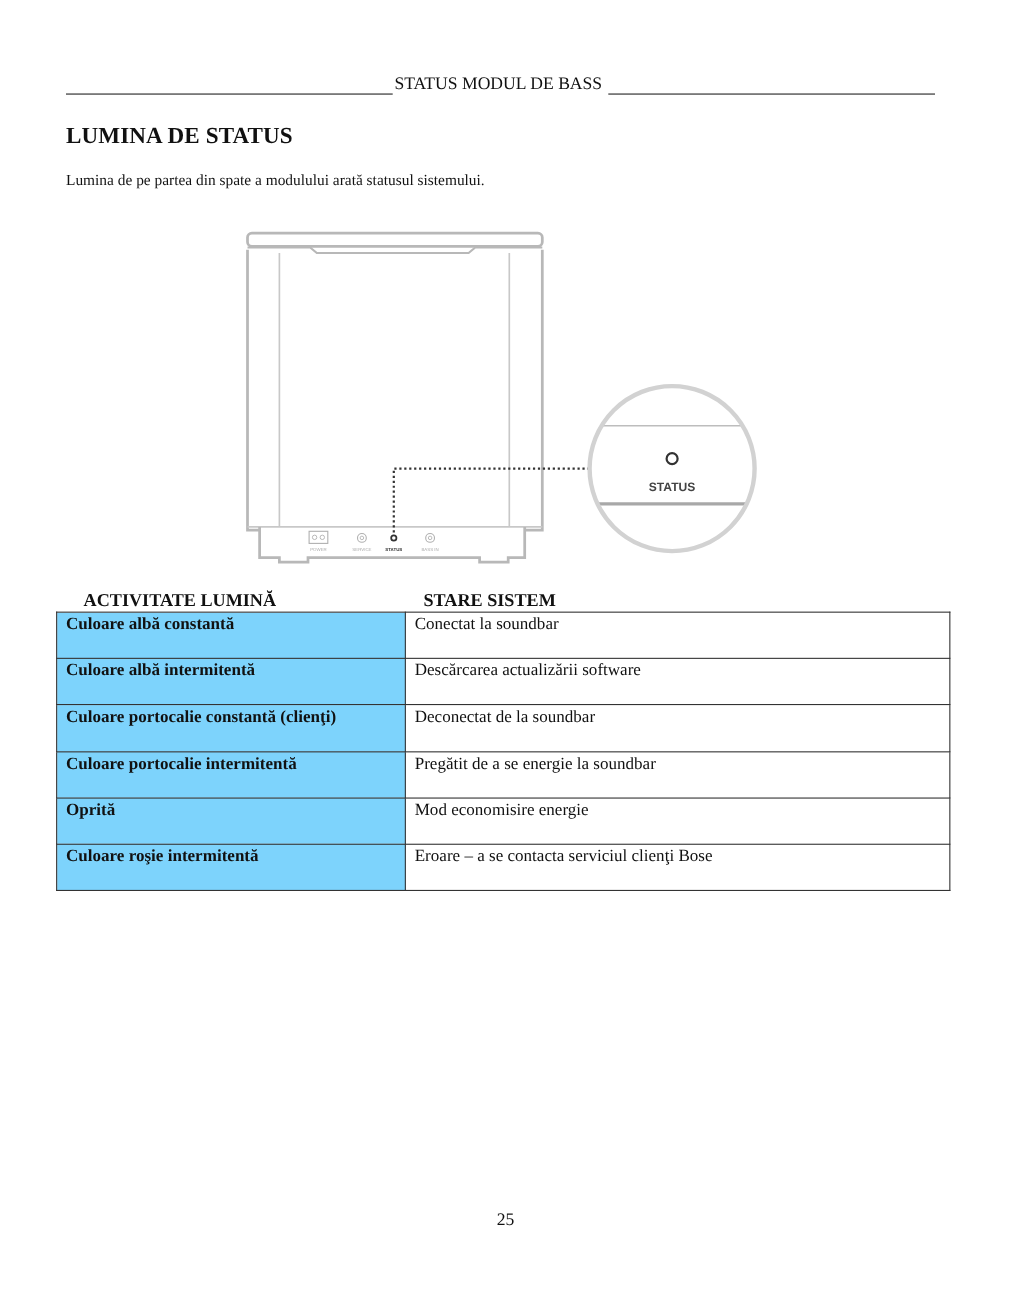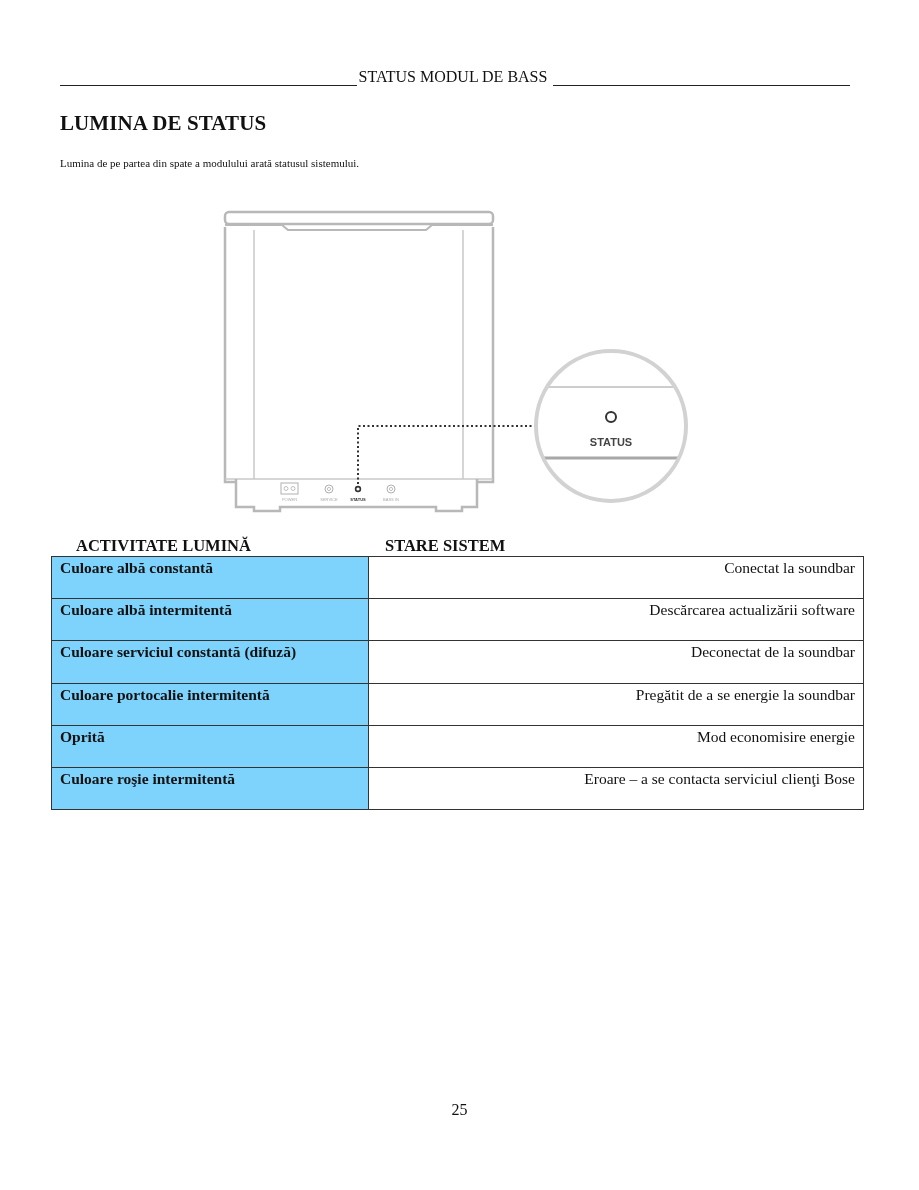--- a/index.html
+++ b/index.html
@@ -18,21 +18,21 @@
     .running-header .rule { flex: 1; border-bottom: 1px solid #222; height: 14px; }
     .running-header .rh-text { padding: 0 2px; white-space: nowrap; }
     .running-header .rule.right { margin-left: 4px; }
 
     .section-title {
       position: absolute; left: 60px; top: 111px;
       font-size: 21px; font-weight: bold; letter-spacing: 0.1px;
     }
     .intro {
       position: absolute; left: 60px; top: 157px;
-      font-size: 11px;
+      font-size: 14px;
     }
 
     .figure {
       position: absolute; left: 220px; top: 205px; width: 470px; height: 310px;
     }
     .figure svg { width: 470px; height: 310px; display: block; }
 
     .table-headings {
       position: absolute; left: 60px; top: 536px; width: 800px; height: 20px;
       font-size: 16.5px; font-weight: bold;
@@ -44,21 +44,21 @@
       position: absolute; left: 51px; top: 556px; width: 813px;
       border-collapse: collapse; font-size: 15.5px;
     }
     table.status-table td {
       border: 1px solid #333; height: 42.2px; vertical-align: top;
       padding: 2px 8px 0 8px; line-height: 18px;
     }
     table.status-table td.col-activity {
       width: 317px; background: #7dd3fc; font-weight: bold;
     }
-    table.status-table td.col-state { background: #ffffff; text-align: right; }
+    table.status-table td.col-state { background: #ffffff; }
 
     .page-number {
       position: absolute; left: 0; top: 1101px; width: 919px;
       text-align: center; font-size: 16px;
     }
   </style>
 </head>
 <body>
 
 <div class="page">
@@ -124,21 +124,21 @@
     <tbody>
       <tr>
         <td class="col-activity">Culoare albă constantă</td>
         <td class="col-state">Conectat la soundbar</td>
       </tr>
       <tr>
         <td class="col-activity">Culoare albă intermitentă</td>
         <td class="col-state">Descărcarea actualizării software</td>
       </tr>
       <tr>
-        <td class="col-activity">Culoare serviciul constantă (difuză)</td>
+        <td class="col-activity">Culoare portocalie constantă (clienţi)</td>
         <td class="col-state">Deconectat de la soundbar</td>
       </tr>
       <tr>
         <td class="col-activity">Culoare portocalie intermitentă</td>
         <td class="col-state">Pregătit de a se energie la soundbar</td>
       </tr>
       <tr>
         <td class="col-activity">Oprită</td>
         <td class="col-state">Mod economisire energie</td>
       </tr>

